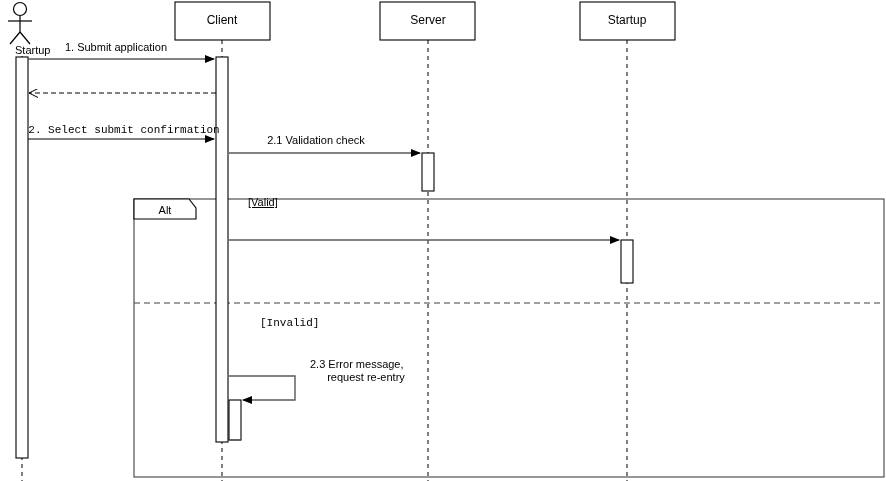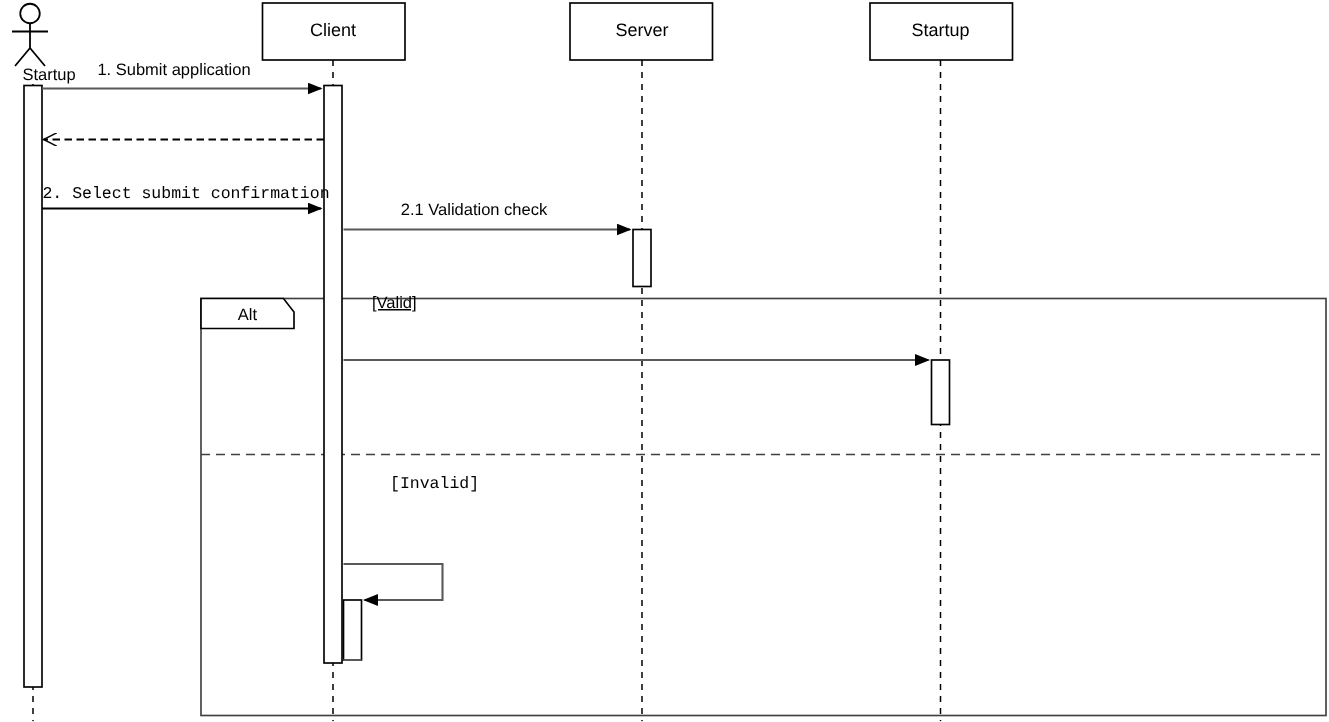--- a/index.html
+++ b/index.html
@@ -103,18 +103,22 @@
   <div class="lbl" style="left:15px; top:44px;">Startup</div>
 
   <div class="lbl center box-title" style="left:222px; top:14px;">Client</div>
   <div class="lbl center box-title" style="left:428px; top:14px;">Server</div>
   <div class="lbl center box-title" style="left:627px; top:14px;">Startup</div>
 
   <div class="lbl center" style="left:116px; top:41px;">1. Submit application</div>
   <div class="lbl center" style="left:124px; top:124px;font-family:Liberation Mono, monospace;">2. Select submit confirmation</div>
   <div class="lbl center" style="left:316px; top:134px;">2.1 Validation check</div>
 
+  <div class="lbl two-line" style="left:310px; top:358px; width:150px; text-align:left;">
+    <div>2.3 Error message,</div>
+    <div style="text-align:center; width:112px;">request re-entry</div>
+  </div>
 
   <div class="lbl center" style="left:165px; top:204px;">Alt</div>
   <div class="lbl" style="left:248px; top:196px;text-decoration:underline;">[Valid]</div>
   <div class="lbl" style="left:260px; top:317px;font-family:Liberation Mono, monospace;">[Invalid]</div>
 
 </div>
 
 </body></html>

